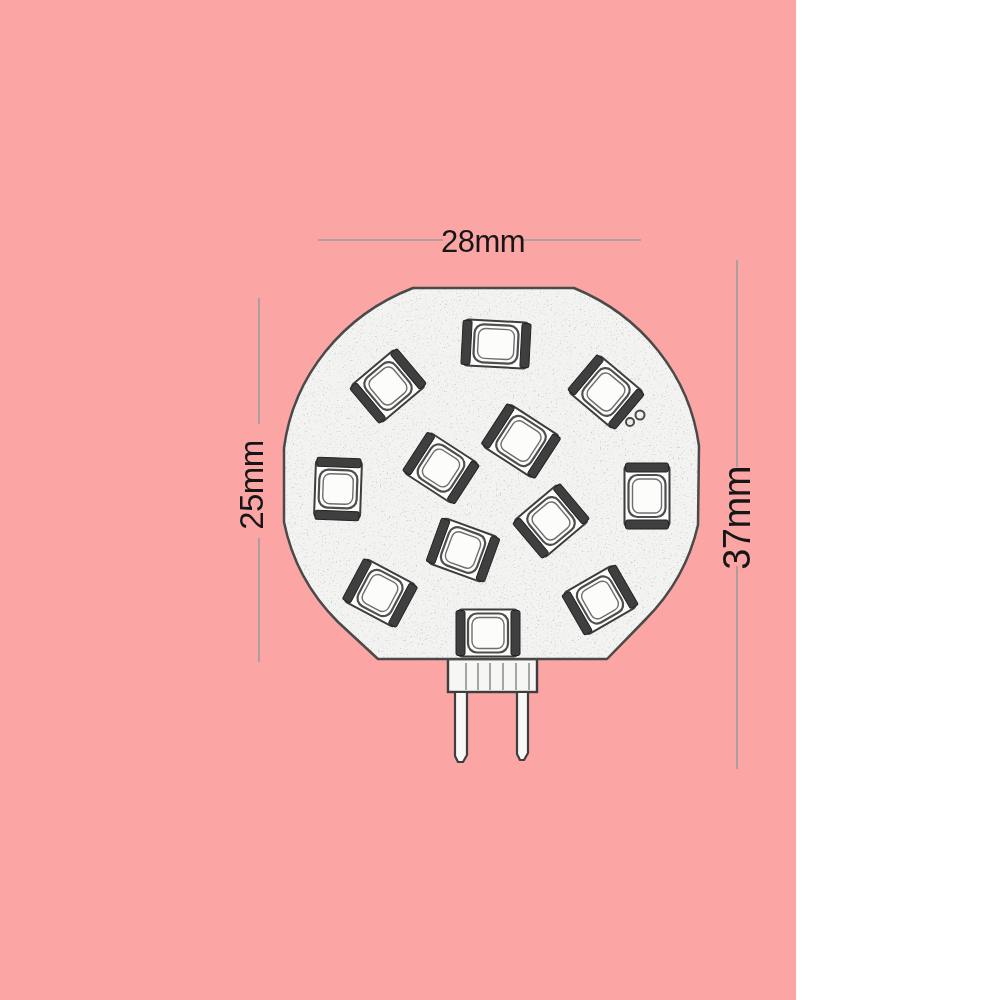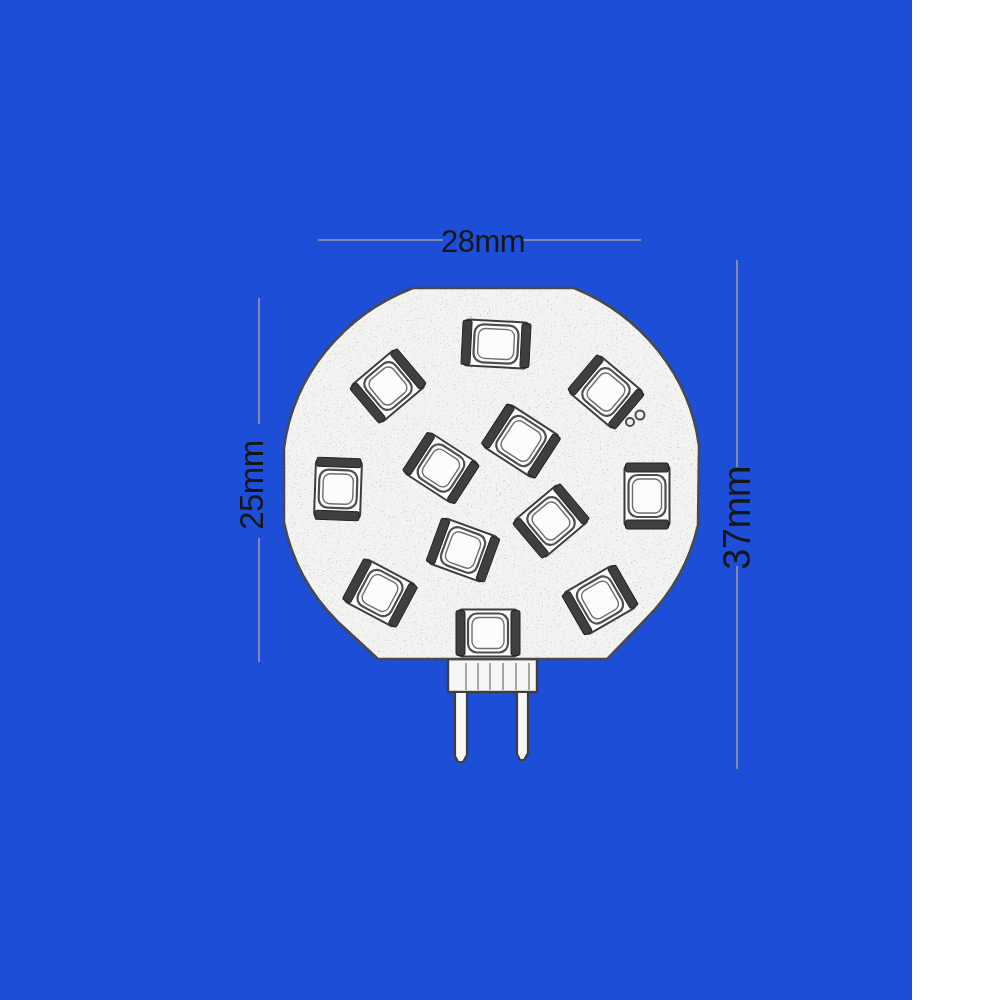--- a/index.html
+++ b/index.html
@@ -1,17 +1,17 @@
 <!DOCTYPE html>
 <html><head>
 <meta charset="utf-8">
 <style>
   html,body{margin:0;padding:0;background:#ffffff;}
   body{width:1000px;height:1000px;overflow:hidden;font-family:"Liberation Sans",sans-serif;}
-  .stage{position:relative;width:912px;height:1000px;background:#1d4ed8;}
+  .stage{position:relative;width:796px;height:1000px;background:#fca5a5;}
   svg{display:block;width:1000px;height:1000px;}
   .dim{stroke:#9c9c9c;stroke-width:1.6;}
   .dim-label{fill:#161616;font-family:"Liberation Sans",sans-serif;font-size:31px;text-anchor:middle;letter-spacing:-0.5px;}
   .dim-label.side{font-size:33px;}
   .dim-label.big{font-size:38px;}
   .disc{fill:#f3f3f1;stroke:#4a4a4a;stroke-width:2.5;stroke-linejoin:round;}
   .stipple{opacity:.45;}
   .chip-body{fill:#fdfdfc;stroke:#3d3d3d;stroke-width:2;}
   .chip-bar{fill:#3f3f3f;stroke:#222222;stroke-width:1;}
   .lens-o{fill:#fcfcfb;stroke:#4e4e4e;stroke-width:2.2;}

